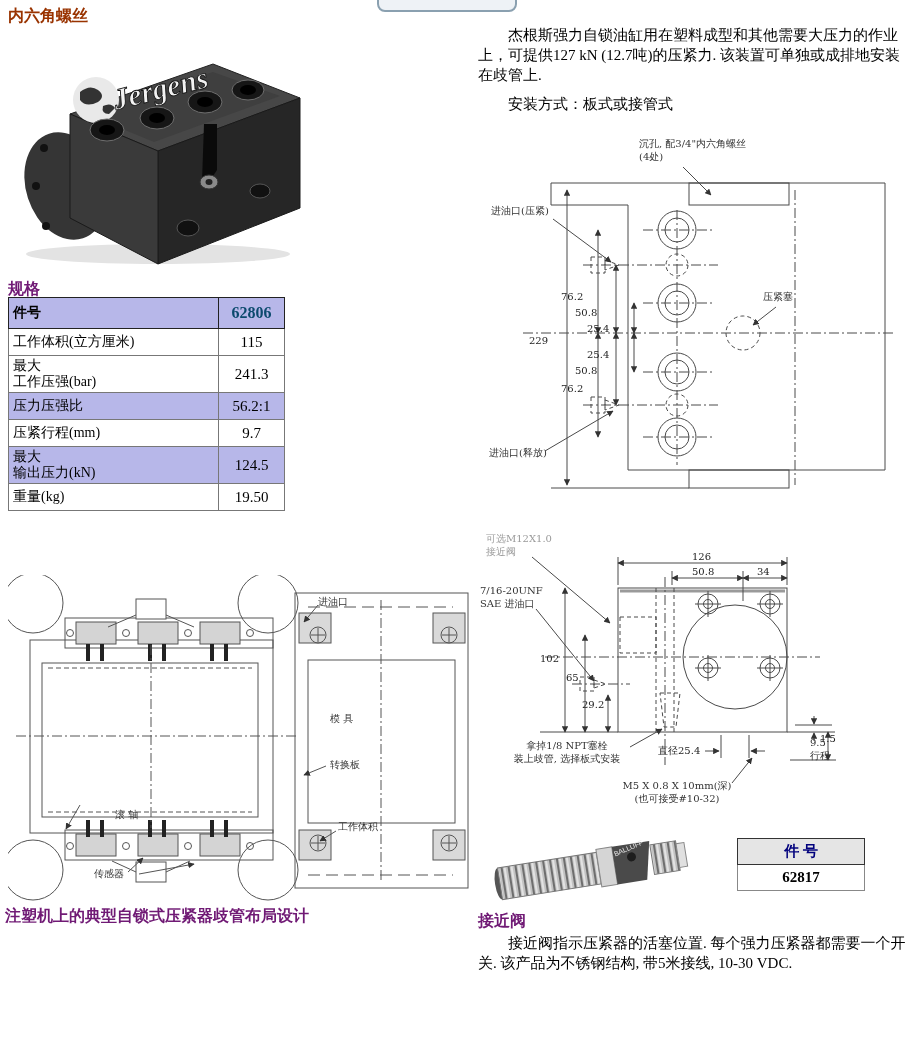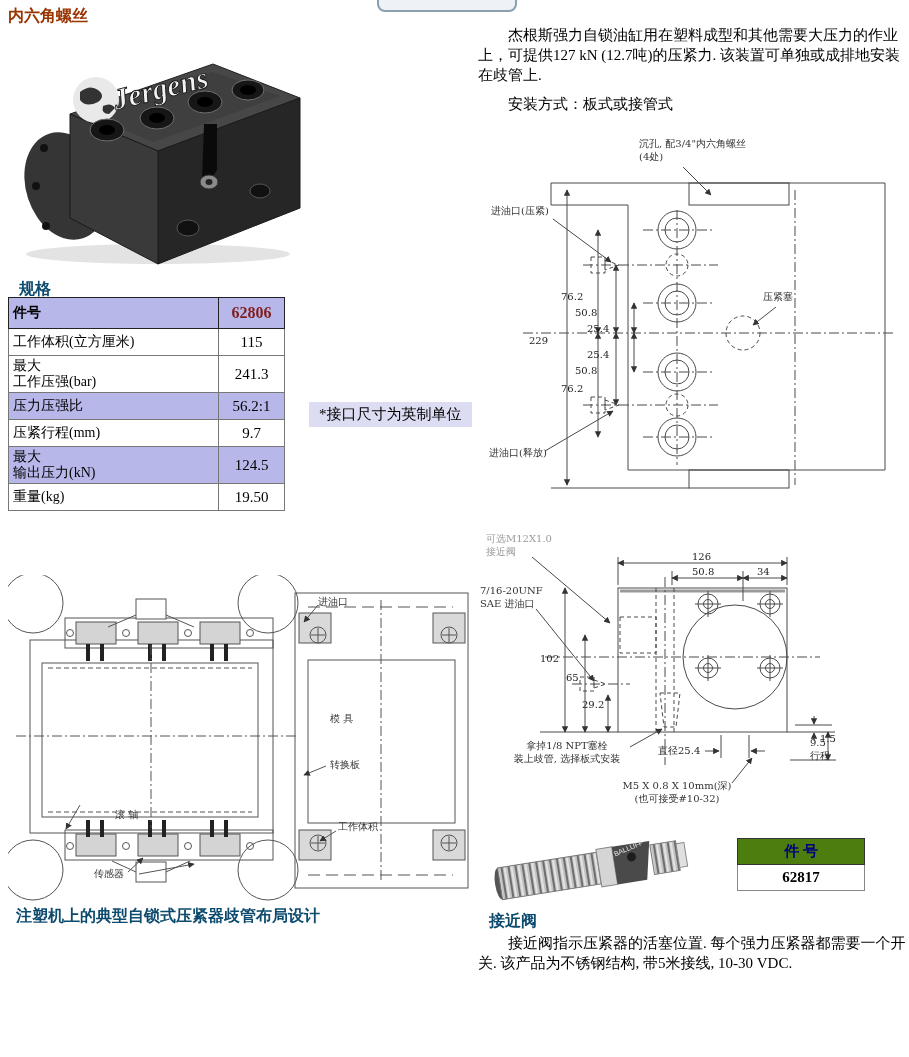--- a/index.html
+++ b/index.html
@@ -1,37 +1,37 @@
 <!DOCTYPE html>
 <html><head>
 <meta charset="utf-8">
 <title>强力自锁油缸</title>
 <style>
   html,body{margin:0;padding:0;background:#fff;}
   .page{position:relative;width:909px;height:1057px;background:#ffffff;overflow:hidden;
         font-family:"Liberation Serif",serif;color:#000;}
   .abs{position:absolute;}
   .title{font:bold 16px "Liberation Sans",sans-serif;color:#993300;}
-  .heading{font:bold 16px "Liberation Sans",sans-serif;color:#0c4a6e;margin-left:11px;}
+  .heading{font:bold 16px "Liberation Sans",sans-serif;color:#701a75;}
   .body-text{font-size:15px;line-height:1.32;text-indent:2em;margin:0;}
   .note-box{background:#dcdcf2;font-size:15px;padding:3px 10px;}
   
   table.spec{border-collapse:collapse;width:277px;table-layout:fixed;}
   table.spec td{border:1px solid #777;font-size:14px;padding:1px 4px;vertical-align:middle;}
   table.spec tr.hdr td{border:1px solid #222;background:#b7b7e9;font-weight:bold;height:28px;}
   table.spec td.lab{width:201px;white-space:pre-line;line-height:1.15;}
   table.spec td.val{text-align:center;font-size:15px;}
-  table.spec tr.hdr td.val{color:#7f1d1d;font-size:16px;}
+  table.spec tr.hdr td.val{color:#0c4a6e;font-size:16px;}
   table.spec tr.alt td{background:#b7b7e9;}
   table.spec tr.r1 td{height:24px;}
   table.spec tr.r2 td{height:34px;}
   
   table.ptab{border-collapse:collapse;width:128px;}
   table.ptab td{border:1px solid #888;text-align:center;font-size:15px;height:23px;}
-  table.ptab tr.hdr td{background:#4d7c0f;color:#00007d;font-weight:bold;border:1px solid #333;}
+  table.ptab tr.hdr td{background:#e5e5e5;color:#00007d;font-weight:bold;border:1px solid #333;}
   table.ptab tr.val td{font-weight:bold;}
   
   .dlabel{position:absolute;font:10px "DejaVu Serif",serif;color:#333;
           white-space:pre-line;line-height:1.25;}
   .dim{position:absolute;font:10px "DejaVu Serif",serif;color:#222;}
   .gray{color:#9a9a9a;}
   .ctr{text-align:center;}
   .partial-btn{position:absolute;left:377px;top:-9px;width:136px;height:17px;
                border:2px solid #8aa0b0;border-radius:8px;background:#eef2f6;}
   svg{display:block;}
@@ -106,21 +106,20 @@
 输出压力(kN)</td>
       <td class="val">124.5</td>
     </tr>
     <tr class="r1">
       <td class="lab">重量(kg)</td>
       <td class="val">19.50</td>
     </tr>
   </tbody>
     </table>
 
-  <div class="abs note-box" style="left:309px;top:402px;">*接口尺寸为英制单位</div>
 
   <div class="abs" style="left:478px;top:26px;width:428px;">
     <p class="body-text">杰根斯强力自锁油缸用在塑料成型和其他需要大压力的作业上，可提供127 kN (12.7吨)的压紧力. 该装置可单独或成排地安装在歧管上.</p>
     <p class="body-text" style="margin-top:10px;">安装方式：板式或接管式</p>
   </div>
 
   <div class="abs" style="left:483px;top:135px;width:422px;height:355px;">
     <svg width="422" height="355" viewBox="0 0 422 355">
       <defs>
         <marker id="arr1" viewBox="0 0 10 10" refX="9" refY="5" markerWidth="6.5" markerHeight="6.5" orient="auto-start-reverse">

